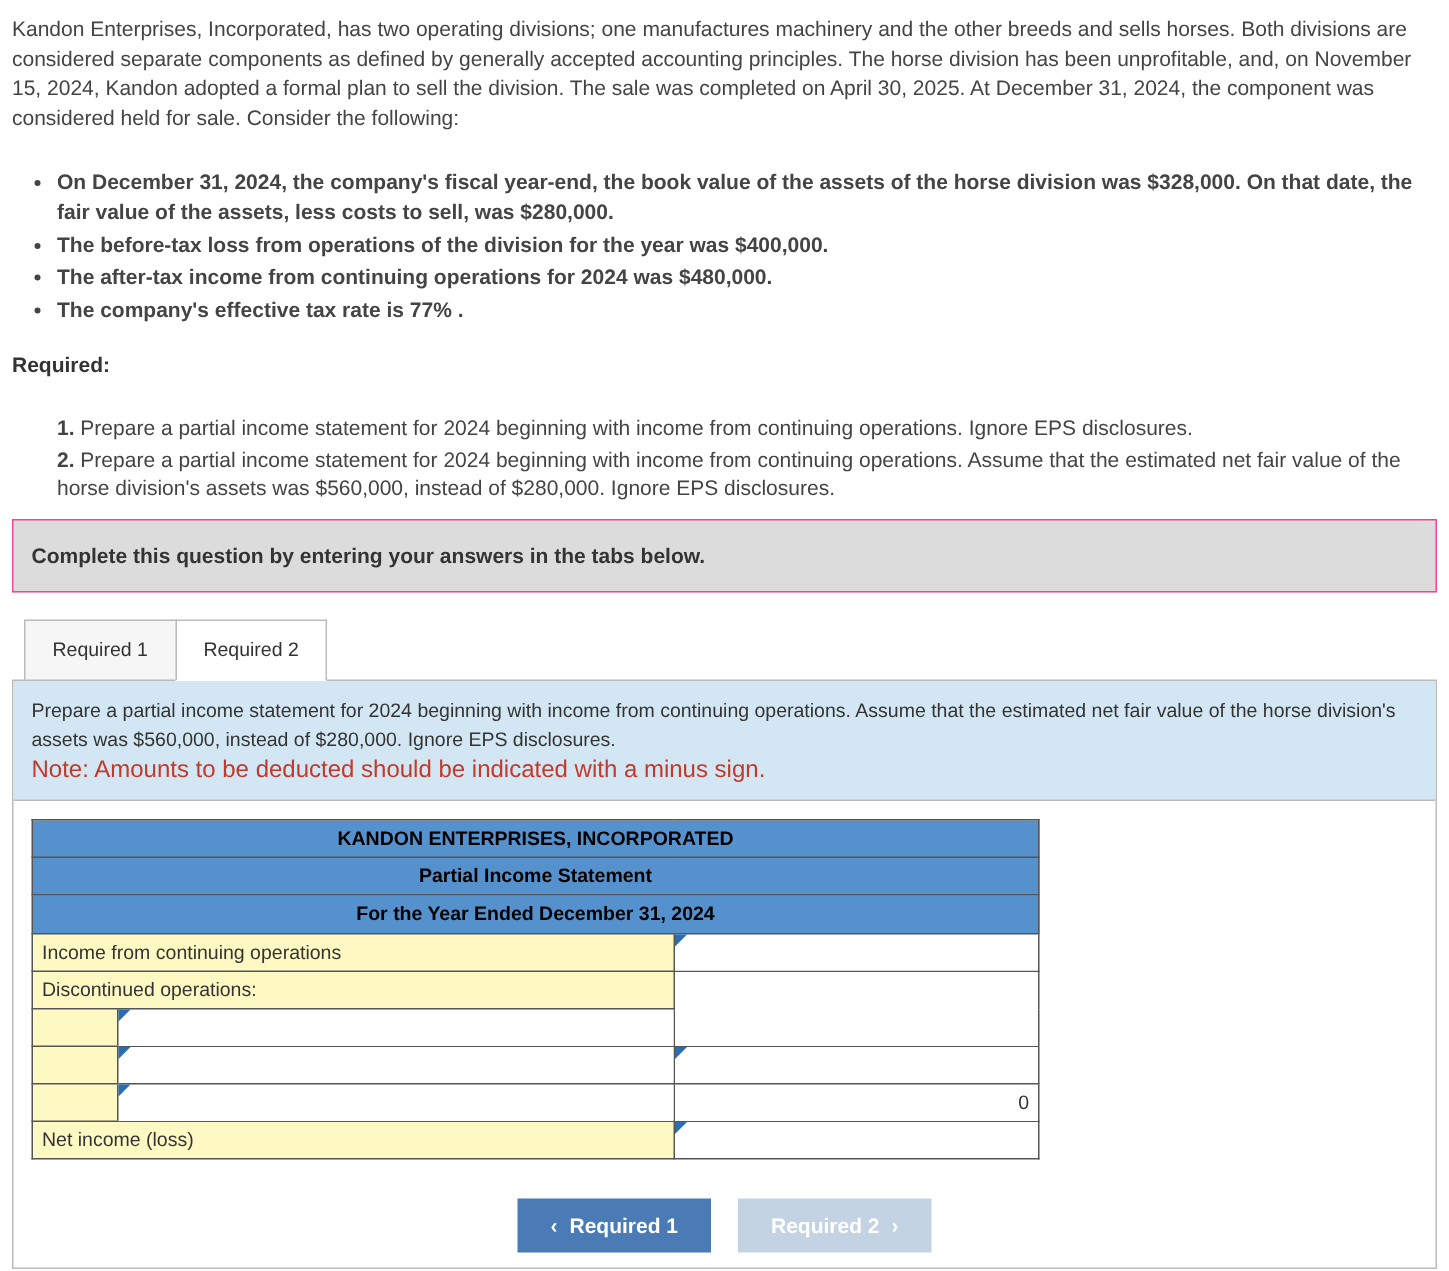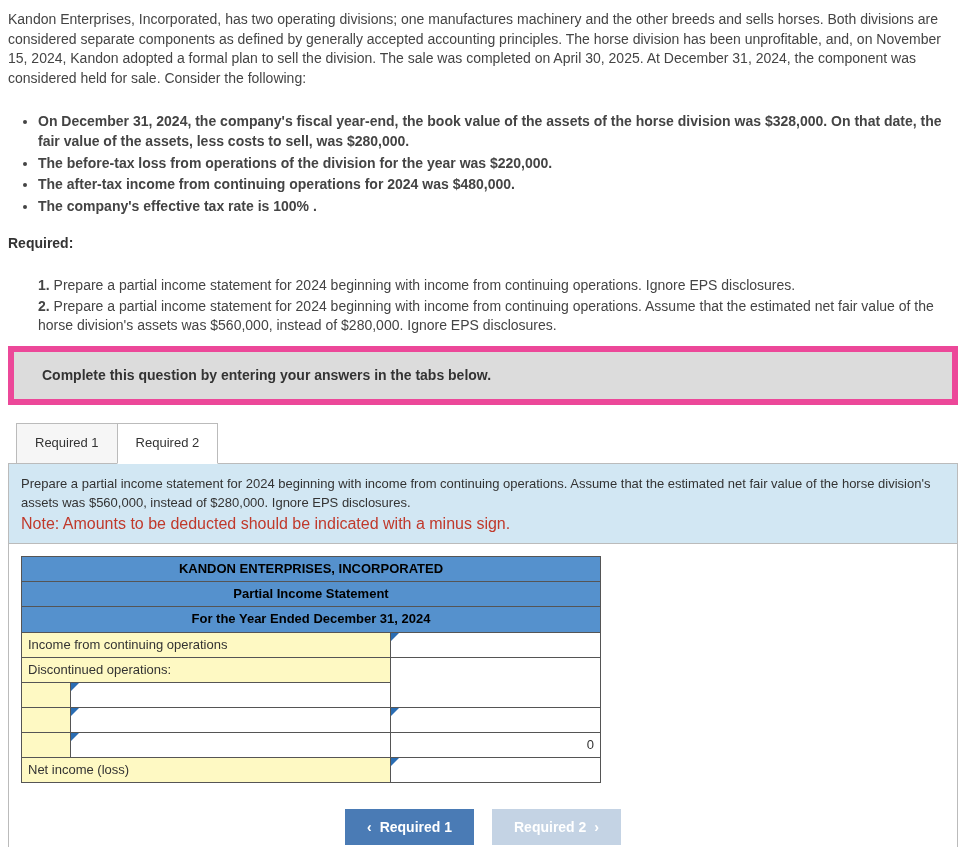--- a/index.html
+++ b/index.html
@@ -32,22 +32,22 @@
   ol.req-list {
     margin: 2px 0 10px 0;
     padding-left: 30px;
     color: #444;
   }
   ol.req-list li {
     margin-bottom: 1px;
   }
   .instruction-bar {
     background: #dcdcdc;
-    border: 6px solid #ec4899;
-    padding: 14px 28px;
+    border: 1px solid #ec4899;
+    padding: 14px 12px;
     font-weight: bold;
     color: #333;
     margin-bottom: 0;
   }
   .tabs-row {
     display: flex;
     gap: 0;
     margin-top: 18px;
     margin-bottom: 0;
     padding-left: 8px;
@@ -88,21 +88,21 @@
   .desc-box .note {
     color: #c0392b;
     font-family: Verdana, Arial, sans-serif;
     font-size: 16px;
   }
   .worksheet-wrap {
     padding: 12px;
   }
   table.stmt {
     border-collapse: collapse;
-    width: 580px;
+    width: 672px;
     font-size: 13px;
   }
   table.stmt td, table.stmt th {
     border: 1px solid #555;
     padding: 3px 6px;
     height: 18px;
   }
   .hdr-blue {
     background: #5591cd;
     color: #000;
@@ -164,23 +164,23 @@
     font-weight: bold;
   }
 </style>
 </head>
 <body>
 
 <div class="problem-text">Kandon Enterprises, Incorporated, has two operating divisions; one manufactures machinery and the other breeds and sells horses. Both divisions are considered separate components as defined by generally accepted accounting principles. The horse division has been unprofitable, and, on November 15, 2024, Kandon adopted a formal plan to sell the division. The sale was completed on April 30, 2025. At December 31, 2024, the component was considered held for sale. Consider the following:</div>
 
 <ul class="facts">
   <li>On December 31, 2024, the company's fiscal year-end, the book value of the assets of the horse division was $328,000. On that date, the fair value of the assets, less costs to sell, was $280,000.</li>
-  <li>The before-tax loss from operations of the division for the year was $220,000.</li>
+  <li>The before-tax loss from operations of the division for the year was $400,000.</li>
   <li>The after-tax income from continuing operations for 2024 was $480,000.</li>
-  <li>The company's effective tax rate is 100% .</li>
+  <li>The company's effective tax rate is 77% .</li>
 </ul>
 
 <div class="required-heading">Required:</div>
 <ol class="req-list" style="list-style: none;">
   <li><b>1.</b> <span>Prepare a partial income statement for 2024 beginning with income from continuing operations. Ignore EPS disclosures.</span></li>
   <li><b>2.</b> <span>Prepare a partial income statement for 2024 beginning with income from continuing operations. Assume that the estimated net fair value of the horse division's assets was $560,000, instead of $280,000. Ignore EPS disclosures.</span></li>
 </ol>
 
 <div class="instruction-bar">Complete this question by entering your answers in the tabs below.</div>
 

